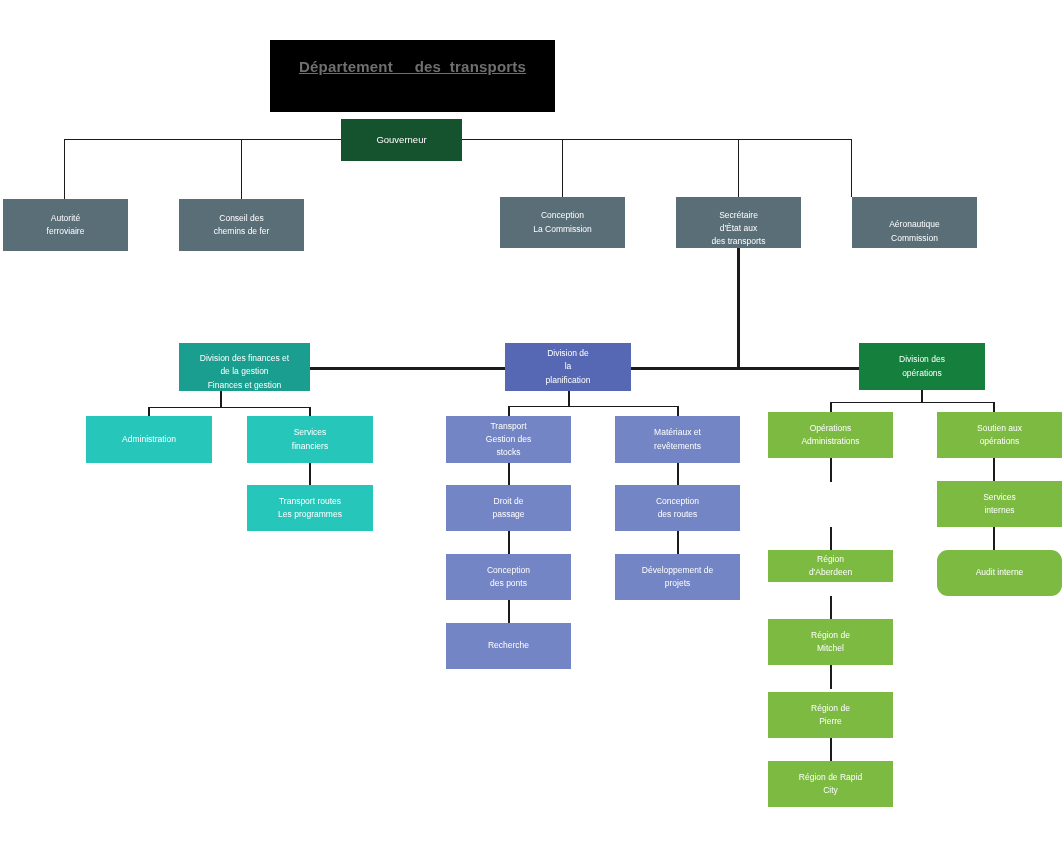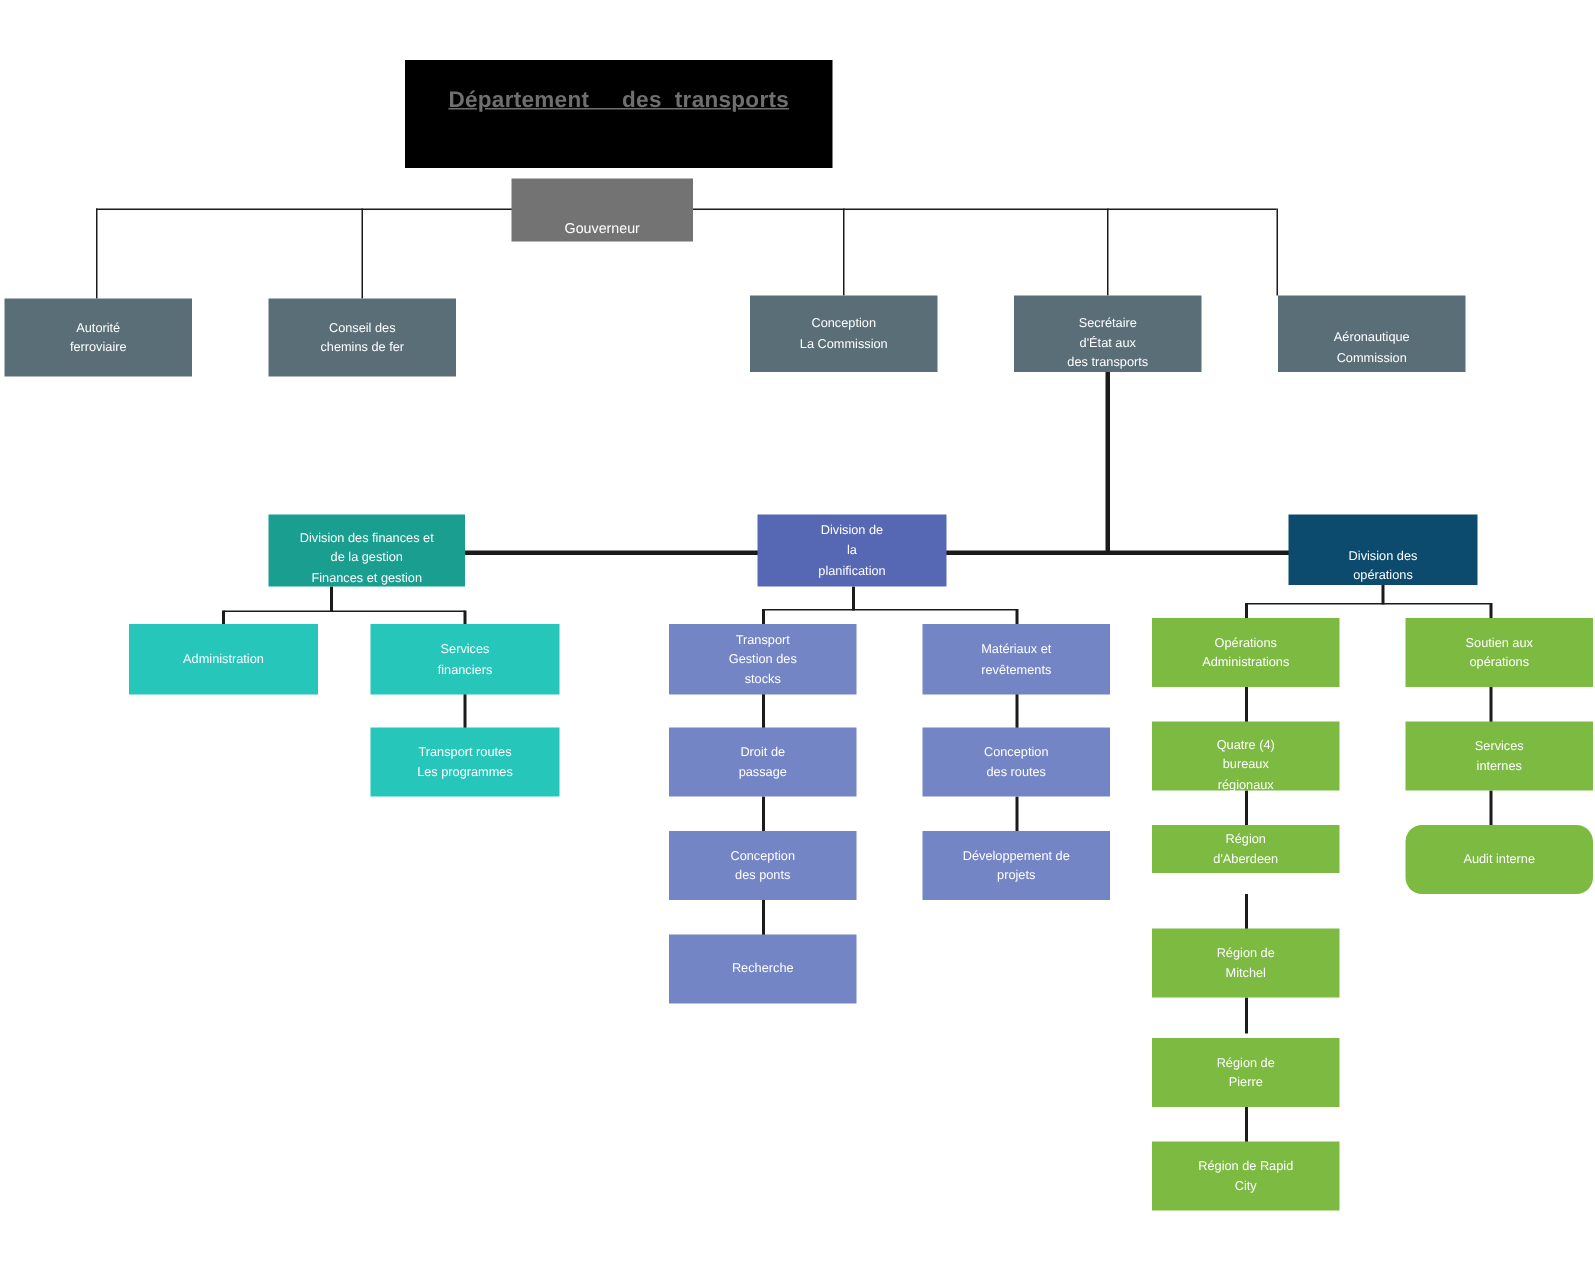--- a/index.html
+++ b/index.html
@@ -61,27 +61,27 @@
   .banner .ttl{
     color:#6f6f6f;
     font-size:15px;
     font-weight:bold;
     text-decoration:underline;
     letter-spacing:.2px;
     white-space:pre;
   }
 
   
-  .c-gov   {background:#737373;justify-content:flex-end;}
+  .c-gov   {background:#14532d;}
   .c-slate {background:#5a6e78;}
   .c-teal-h{background:#1a9e8f;justify-content:center;}
   .c-teal  {background:#26c6bb;}
   .c-blue-h{background:#5668b4;}
   .c-blue  {background:#7385c4;}
-  .c-grn-h {background:#0c4a6e;justify-content:flex-end;}
+  .c-grn-h {background:#15803d;}
   .c-grn   {background:#7cba42;}
 
   .fs9  {font-size:8.5px;}
   .fs10 {font-size:9.5px;}
 </style>
 </head>
 <body>
 
 <div id="canvas">
 
@@ -262,27 +262,20 @@
     </div>
   </div>
 
   <div class="node c-grn fs9" style="left:768px;top:412px;width:125px;height:46px;">
     <div class="lines">
       <span class="tl">Opérations</span>
       <span class="tl">Administrations</span>
     </div>
   </div>
 
-  <div class="node c-grn fs9" style="left:768px;top:481px;width:125px;height:46px;">
-    <div class="lines" style="position:relative;top:6px;">
-      <span class="tl">Quatre      (4)</span>
-      <span class="tl">bureaux</span>
-      <span class="tl">régionaux</span>
-    </div>
-  </div>
 
   <div class="node c-grn fs9" style="left:768px;top:550px;width:125px;height:32px;">
     <div class="lines">
       <span class="tl">Région</span>
       <span class="tl">d'Aberdeen</span>
     </div>
   </div>
 
   <div class="node c-grn fs9" style="left:768px;top:619px;width:125px;height:46px;">
     <div class="lines">

